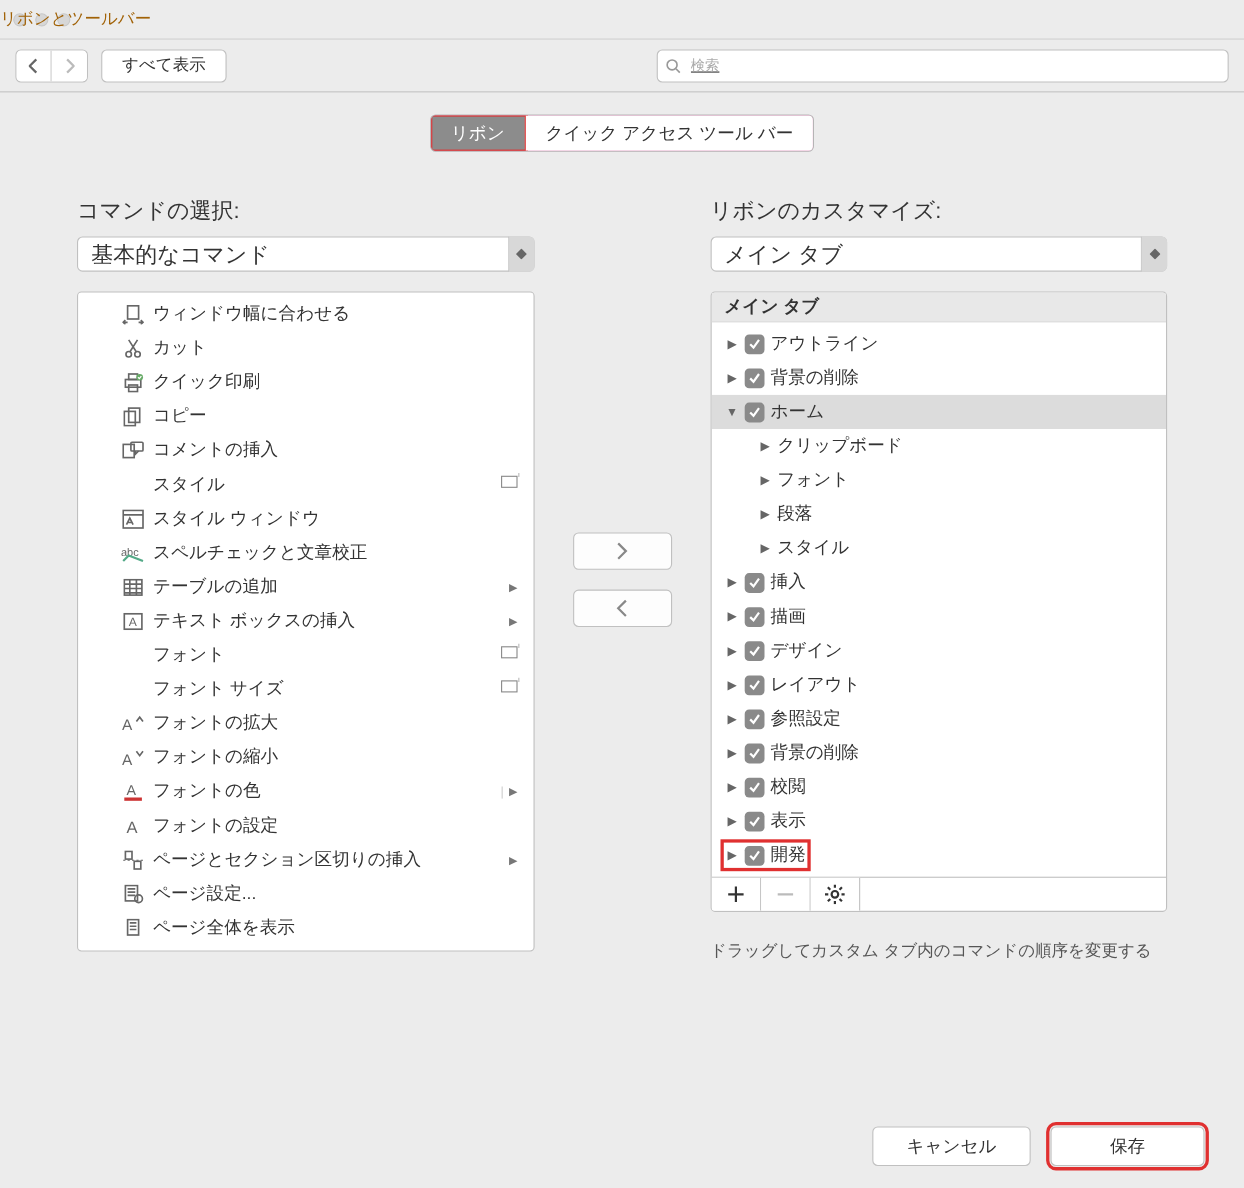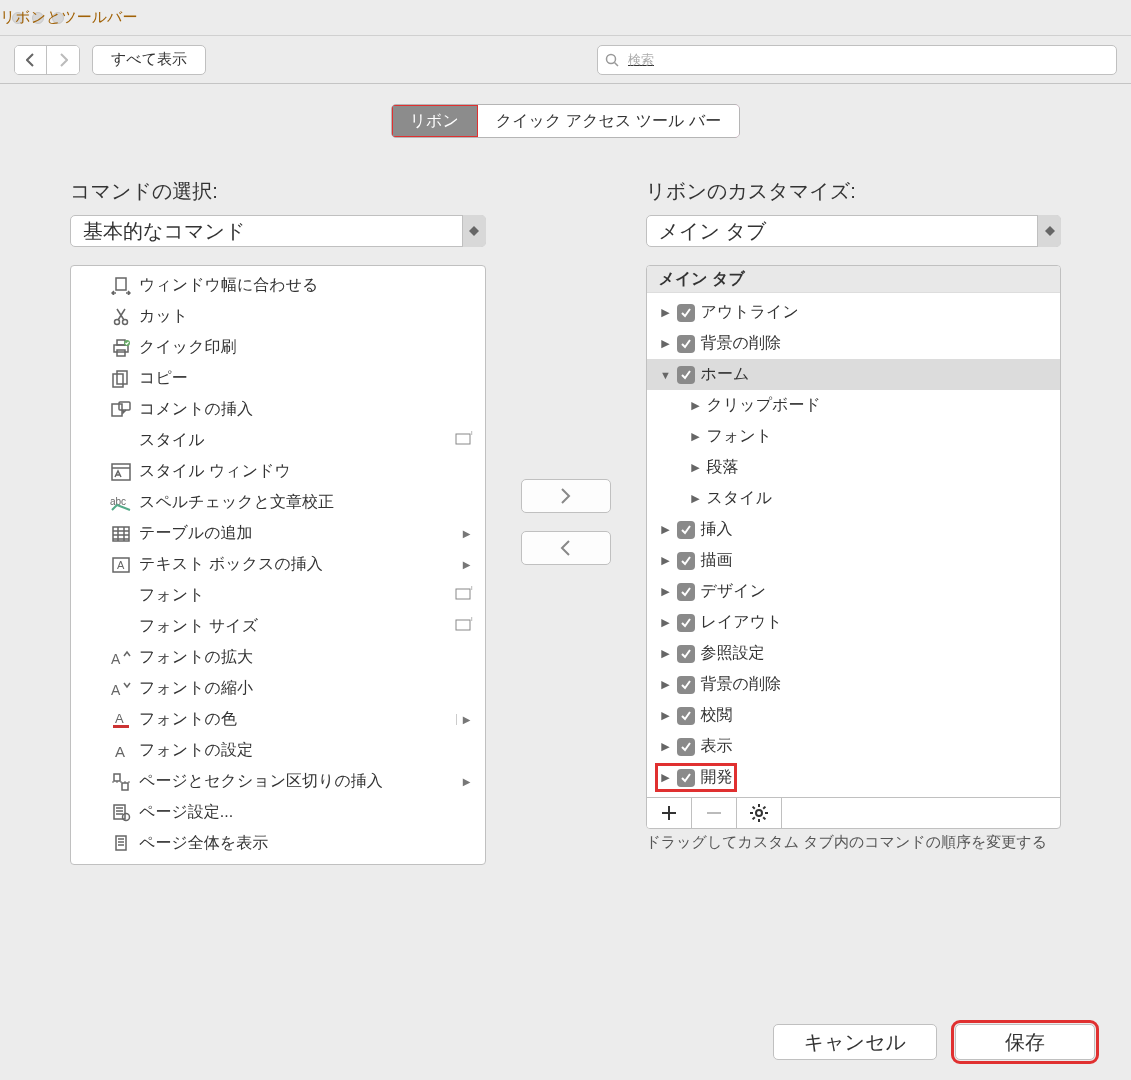--- a/index.html
+++ b/index.html
@@ -52,27 +52,27 @@
 .disc-tri { width: 14px; color: #666; display: inline-flex; justify-content: center; margin-right: 4px; }
 .chk { width: 18px; height: 18px; border-radius: 4px; background: #8a8a8a; display: inline-flex; align-items: center; justify-content: center; margin-right: 6px; flex-shrink: 0; }
 .chk svg { display: block; }
 .tree-indent-1 { padding-left: 12px; }
 .tree-indent-2 { padding-left: 42px; }
 
 .tree-actions { display: flex; border-top: 1px solid #c0c0c0; height: 36px; }
 .tree-action-btn { width: 45px; border: none; border-right: 1px solid #c0c0c0; background: #fff; display: flex; align-items: center; justify-content: center; font-size: 20px; color: #333; cursor: pointer; }
 .tree-action-btn.disabled { color: #bbb; }
 
-.help-text { font-size: 15px; color: #555; margin-top: 2px; line-height: 1.4; }
+.help-text { font-size: 15px; color: #555; margin-top: 25px; line-height: 1.4; }
 
 .center-col { width: 100px; display: flex; flex-direction: column; align-items: center; justify-content: center; gap: 18px; }
 .move-btn { width: 90px; height: 34px; border: 1px solid #c0c0c0; border-radius: 5px; background: #fdfdfd; display: flex; align-items: center; justify-content: center; cursor: pointer; color: #888; }
 
 .footer { position: absolute; bottom: 20px; right: 36px; display: flex; gap: 18px; }
-.footer-btn { height: 36px; padding: 0 30px; border: 1px solid #c0c0c0; border-radius: 5px; background: #fff; font-size: 20px; color: #333; cursor: pointer; min-width: 140px; }
+.footer-btn { height: 36px; padding: 0 30px; border: 1px solid #c0c0c0; border-radius: 5px; background: #fff; font-size: 16px; color: #333; cursor: pointer; min-width: 140px; }
 
 .redbox { outline: 3px solid #e03030; outline-offset: 1px; }
 .dev-row-highlight { display: inline-flex; align-items: center; }
 </style>
 </head>
 <body>
 
 <div class="titlebar">
   <div class="traffic-lights">
     <div class="traffic-light"></div>

